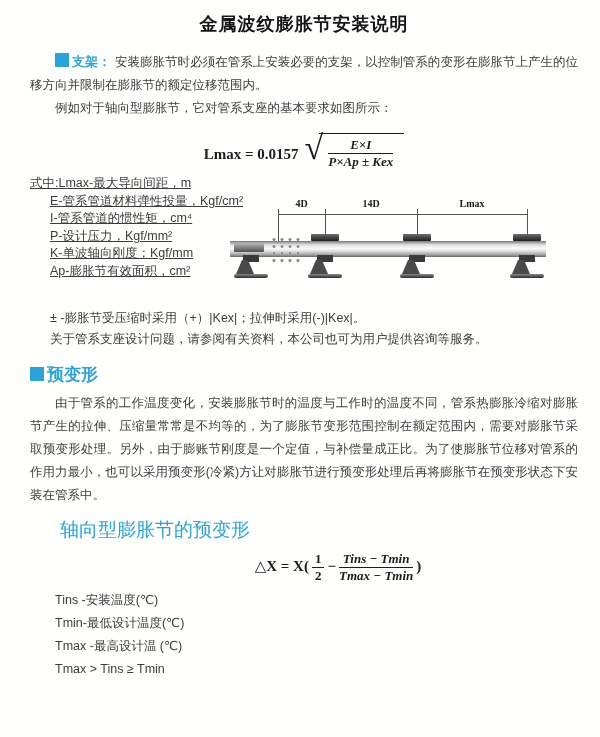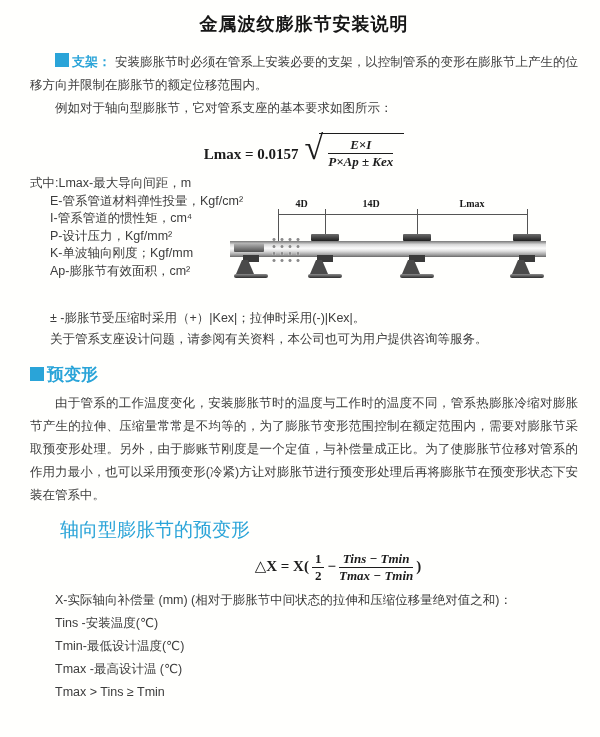--- a/index.html
+++ b/index.html
@@ -69,21 +69,21 @@
   }
   .formula .frac .num { border-bottom: 1px solid #1c1c1c; padding: 0 3px; }
   .formula .italic { font-style: italic; }
   .sqrt { display: inline-flex; align-items: flex-start; margin-left: 6px; }
   .sqrt-glyph { font-size: 34px; line-height: 36px; font-weight: 400; margin-right: -4px; }
   .radicand { border-top: 1.5px solid #1c1c1c; padding: 3px 8px 0 6px; margin-top: 3px; }
   .formula-lmax { margin: 10px 0 6px 0; }
   .formula-dx { margin: 8px 0 6px 0; position: relative; left: 34px; }
 
   
-  .defs-row { position: relative; min-height: 130px; }
+  .defs-row { position: relative; min-height: 130px; text-decoration: underline; }
   .defs { list-style: none; line-height: 17.5px; }
   .defs li { padding-left: 20px; }
   .defs li:first-child { padding-left: 0; }
 
   
   .diagram { position: absolute; top: 26px; right: -2px; width: 350px; height: 102px; }
   .dim-line { position: absolute; top: 13px; left: 48px; width: 249px; border-top: 1px solid #555; }
   .tick { position: absolute; width: 1px; top: 8px; height: 34px; background: #555; }
   .dim-label {
     position: absolute; top: -3px;
@@ -195,19 +195,18 @@
   <div class="formula formula-dx">
     <span>△X = X(</span><span class="frac">
         <span class="num">1</span>
         <span class="den">2</span>
       </span><span>−</span><span class="frac italic">
         <span class="num">Tins − Tmin</span>
         <span class="den">Tmax − Tmin</span>
       </span><span>)</span>
   </div>
 
-  <p class="para indent">X-实际轴向补偿量 (mm) (相对于膨胀节中间状态的拉伸和压缩位移量绝对值之和)：</p>
   <p class="para indent">Tins -安装温度(℃)</p>
   <p class="para indent">Tmin-最低设计温度(℃)</p>
   <p class="para indent">Tmax -最高设计温 (℃)</p>
   <p class="para indent">Tmax &gt; Tins ≥ Tmin</p>
 
 </div>
 
 </body></html>

